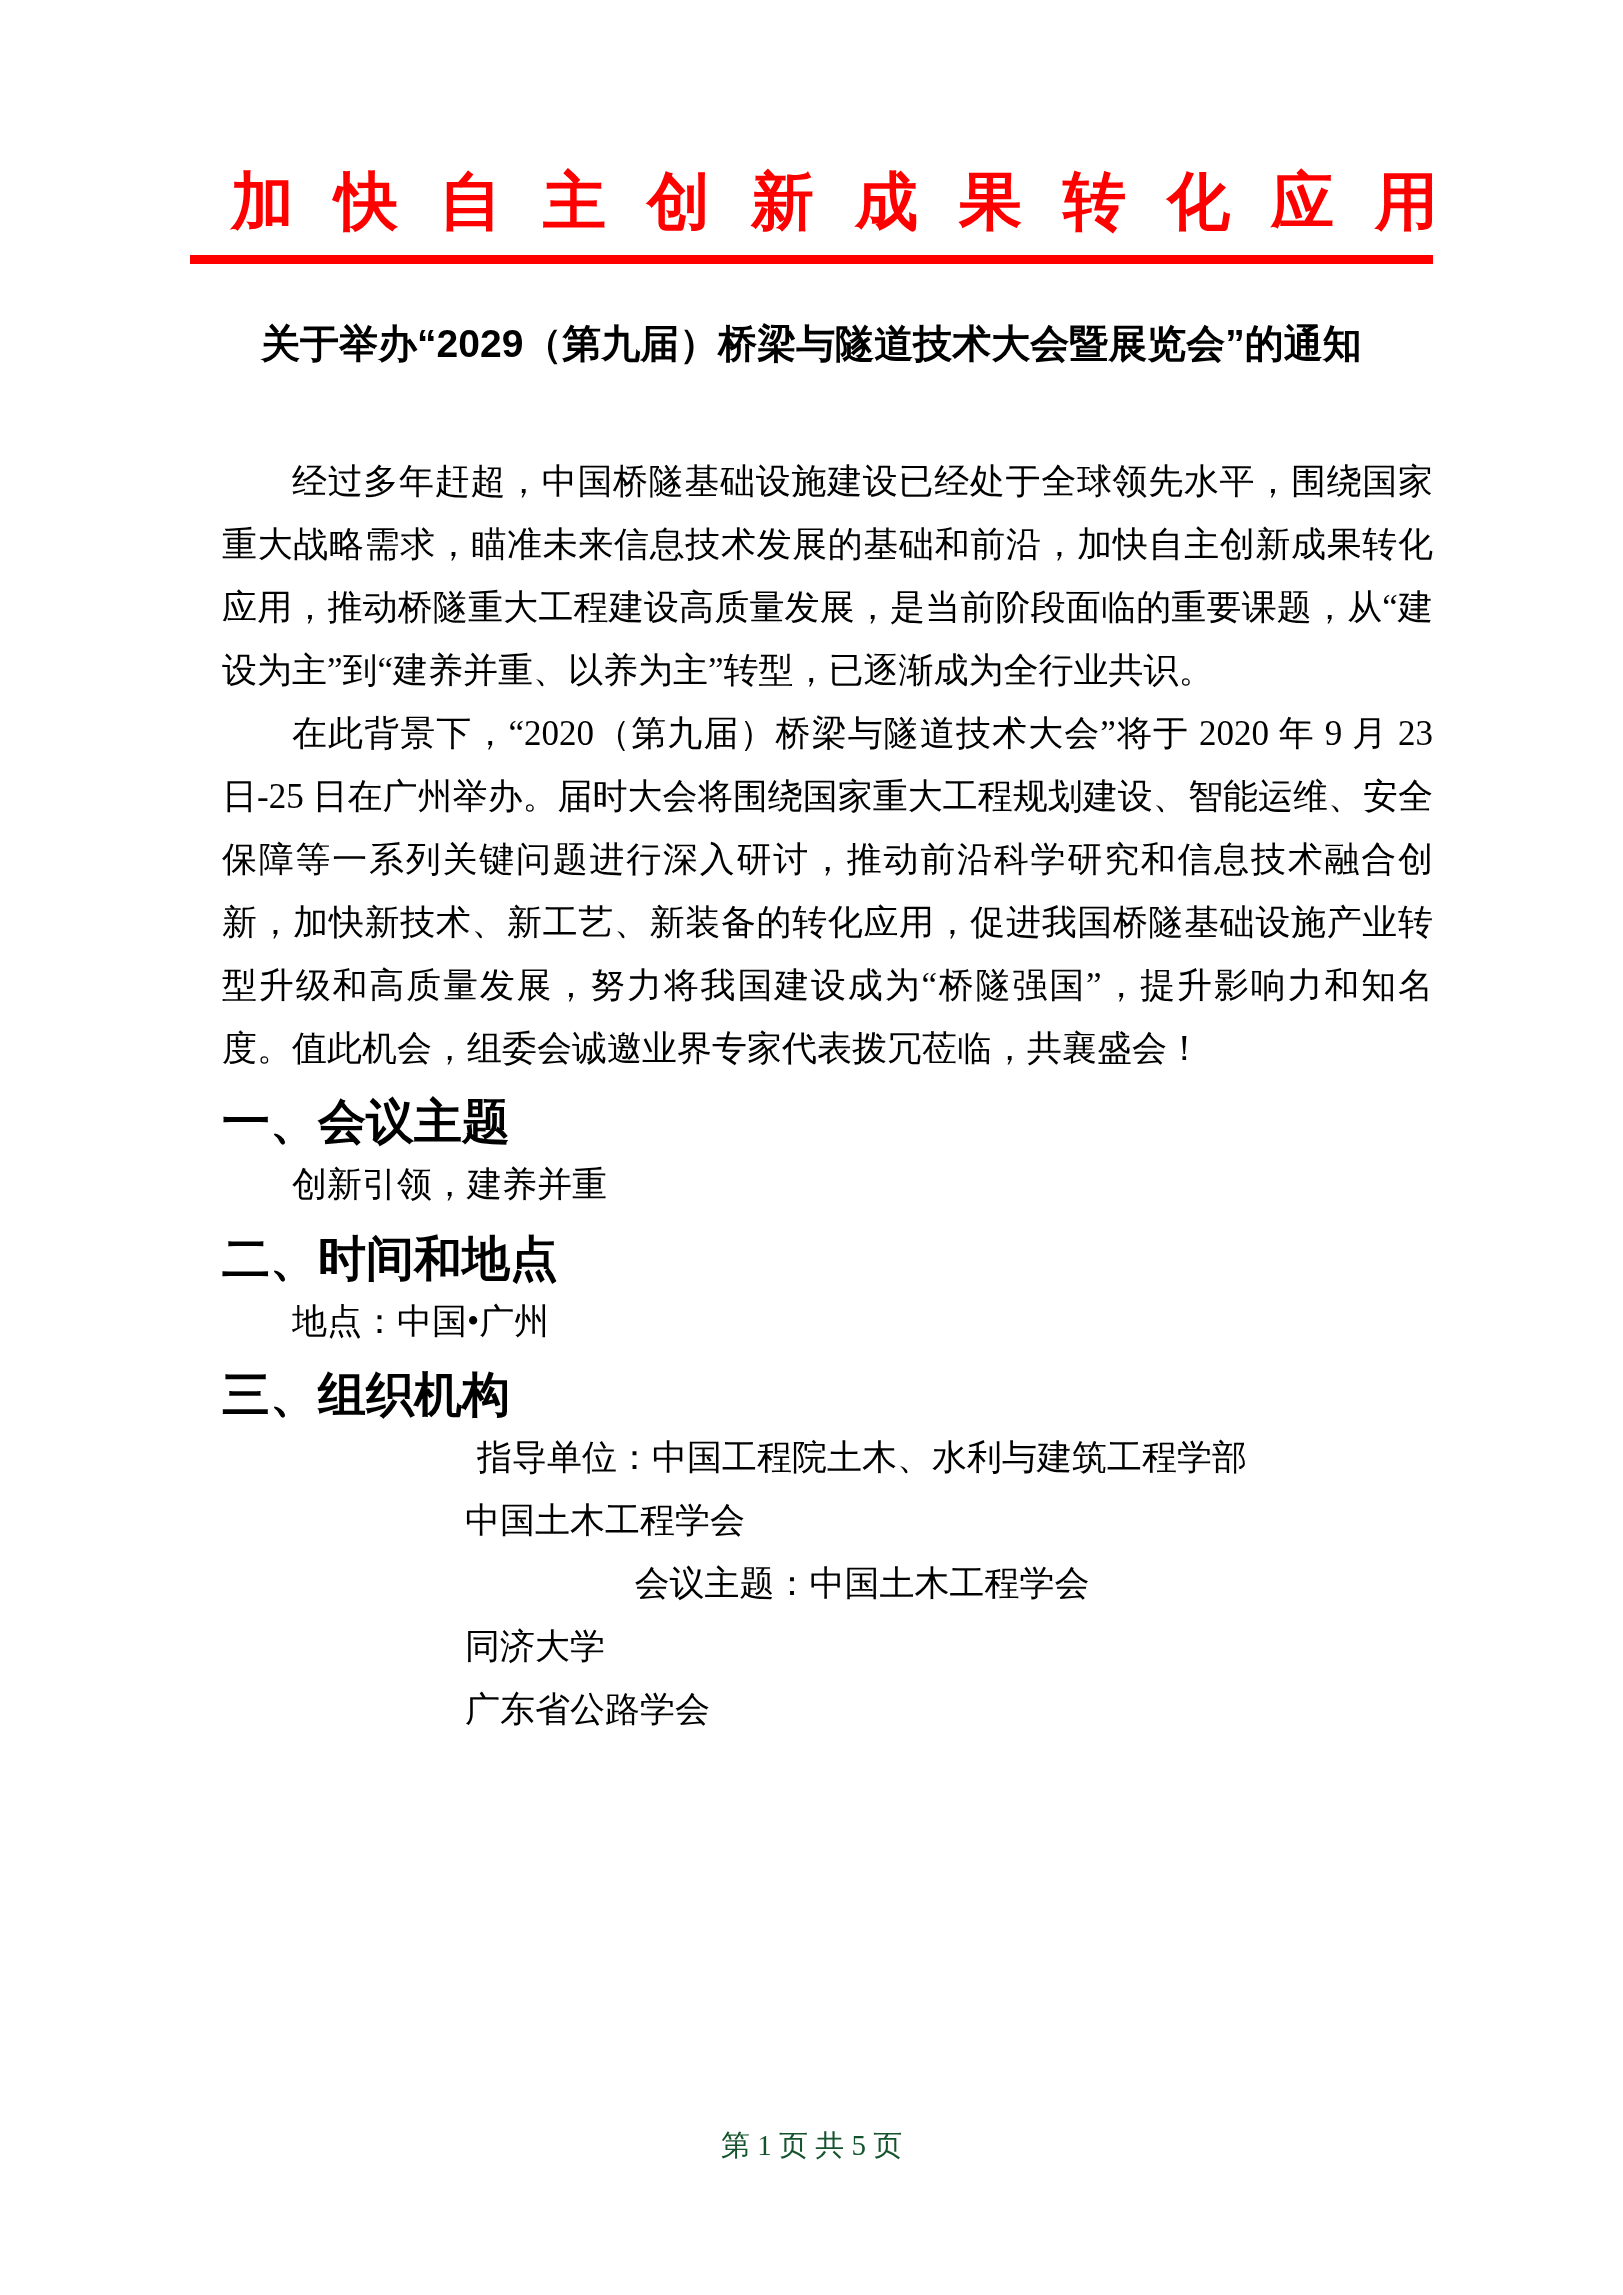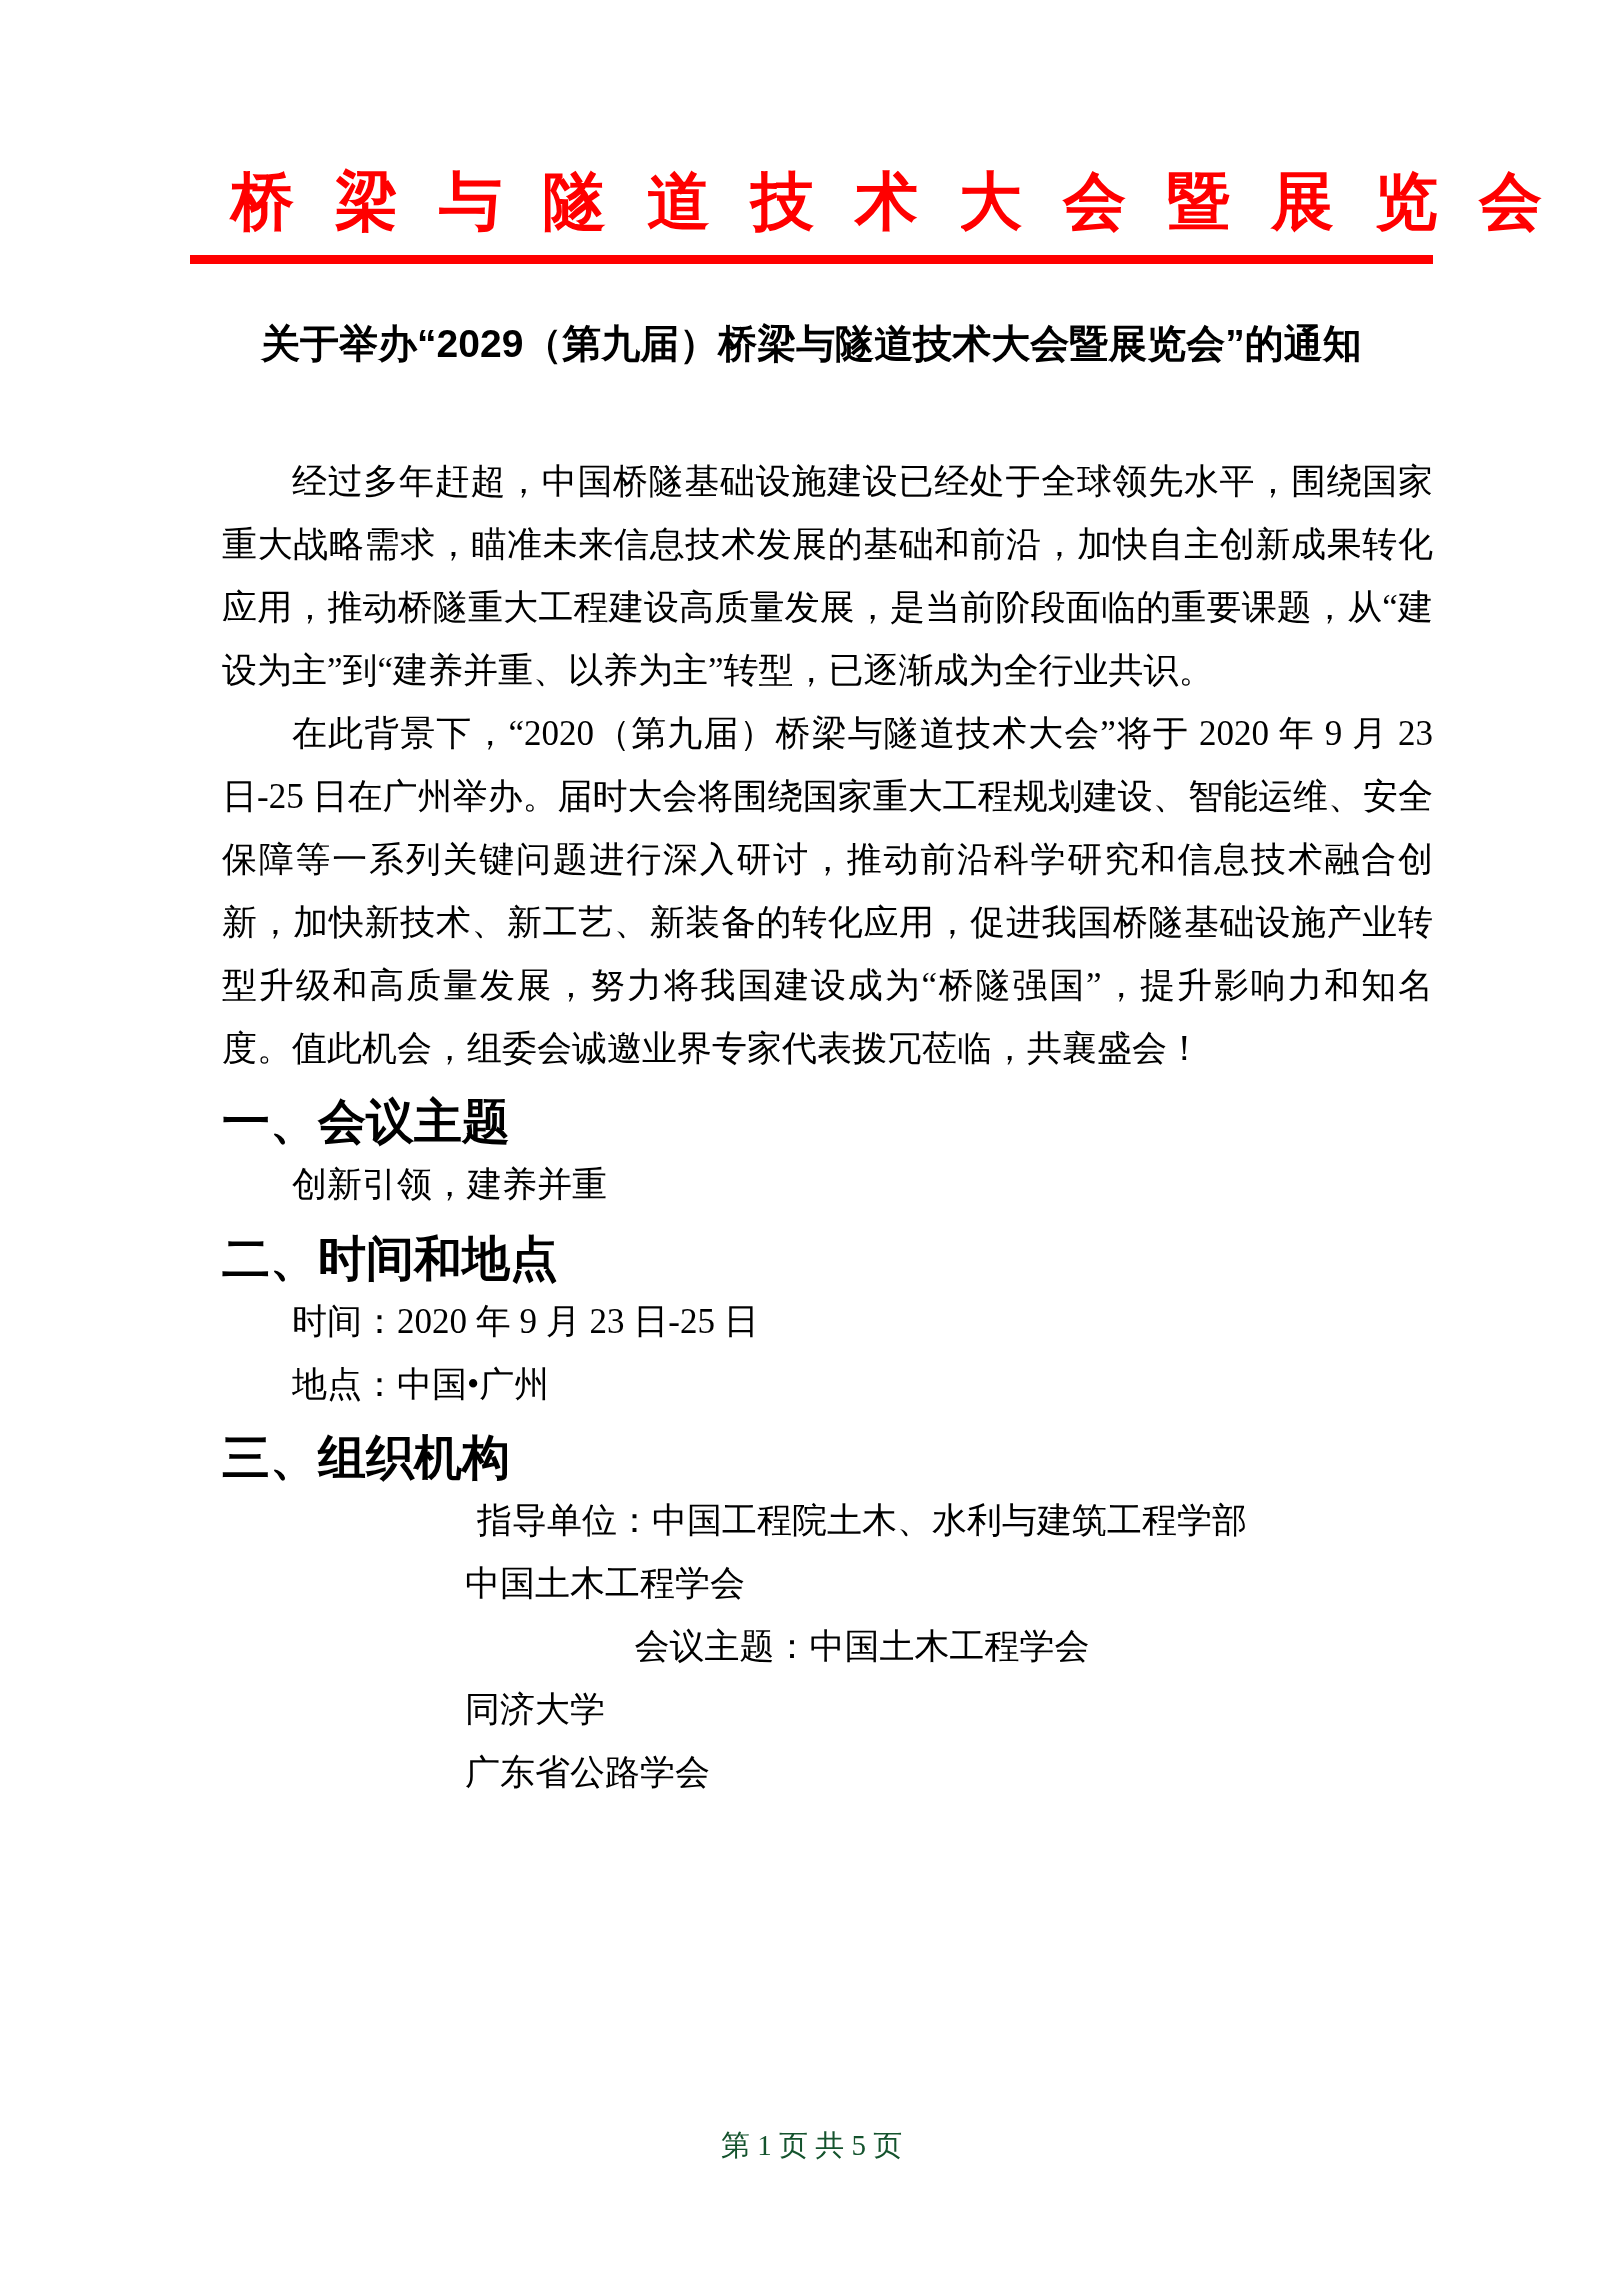--- a/index.html
+++ b/index.html
@@ -90,38 +90,37 @@
     color: #14532d;
   }
 </style>
 </head>
 <body>
 
 <div class="page">
   <div class="content">
 
     <header>
-      <h1 class="letterhead-title">桥梁与隧道技术大会暨展览会</h1>
+      <h1 class="letterhead-title">加快自主创新成果转化应用</h1>
       <div class="letterhead-rule"></div>
     </header>
 
     <h2 class="doc-title">关于举办“2029（第九届）桥梁与隧道技术大会暨展览会”的通知</h2>
 
     <div class="body-text">
 
       <p class="para">经过多年赶超，中国桥隧基础设施建设已经处于全球领先水平，围绕国家重大战略需求，瞄准未来信息技术发展的基础和前沿，加快自主创新成果转化应用，推动桥隧重大工程建设高质量发展，是当前阶段面临的重要课题，从“建设为主”到“建养并重、以养为主”转型，已逐渐成为全行业共识。</p>
 
 
       <p class="para">在此背景下，“2020（第九届）桥梁与隧道技术大会”将于 2020 年 9 月 23 日-25 日在广州举办。届时大会将围绕国家重大工程规划建设、智能运维、安全保障等一系列关键问题进行深入研讨，推动前沿科学研究和信息技术融合创新，加快新技术、新工艺、新装备的转化应用，促进我国桥隧基础设施产业转型升级和高质量发展，努力将我国建设成为“桥隧强国”，提升影响力和知名度。值此机会，组委会诚邀业界专家代表拨冗莅临，共襄盛会！</p>
 
       <h3 class="section-heading">一、会议主题</h3>
       <p class="plain">创新引领，建养并重</p>
 
       <h3 class="section-heading">二、时间和地点</h3>
-      <p class="plain">时间：2020 年 9 月 23 日-25 日</p>
       <p class="plain">地点：中国•广州</p>
 
       <h3 class="section-heading">三、组织机构</h3>
 
       <div class="org-row">
         <span class="org-label">指导单位：</span><span>中国工程院土木、水利与建筑工程学部</span>
       </div>
       <div class="org-cont">中国土木工程学会</div>
 
       <div class="org-row">

